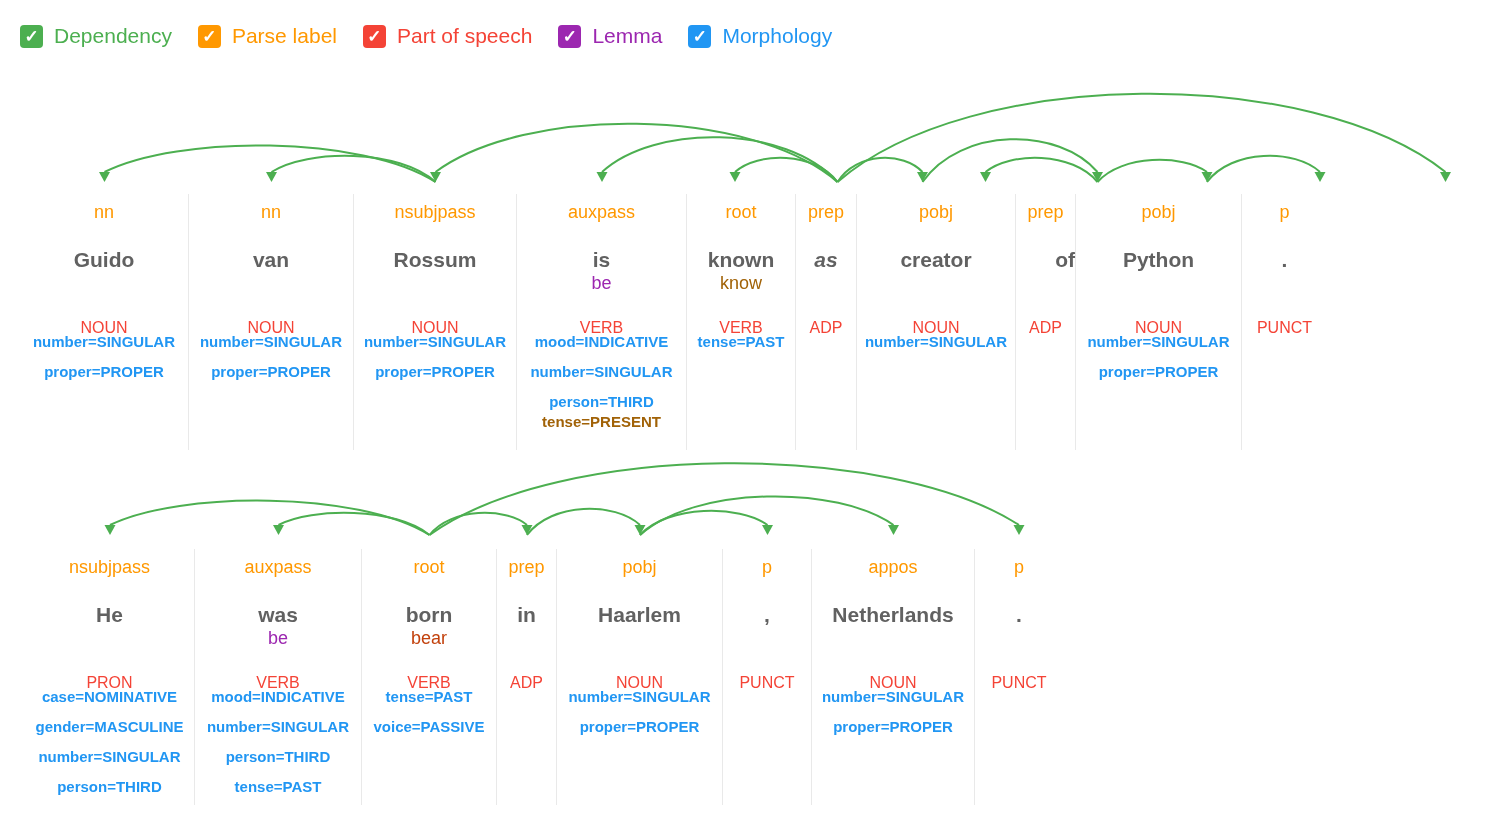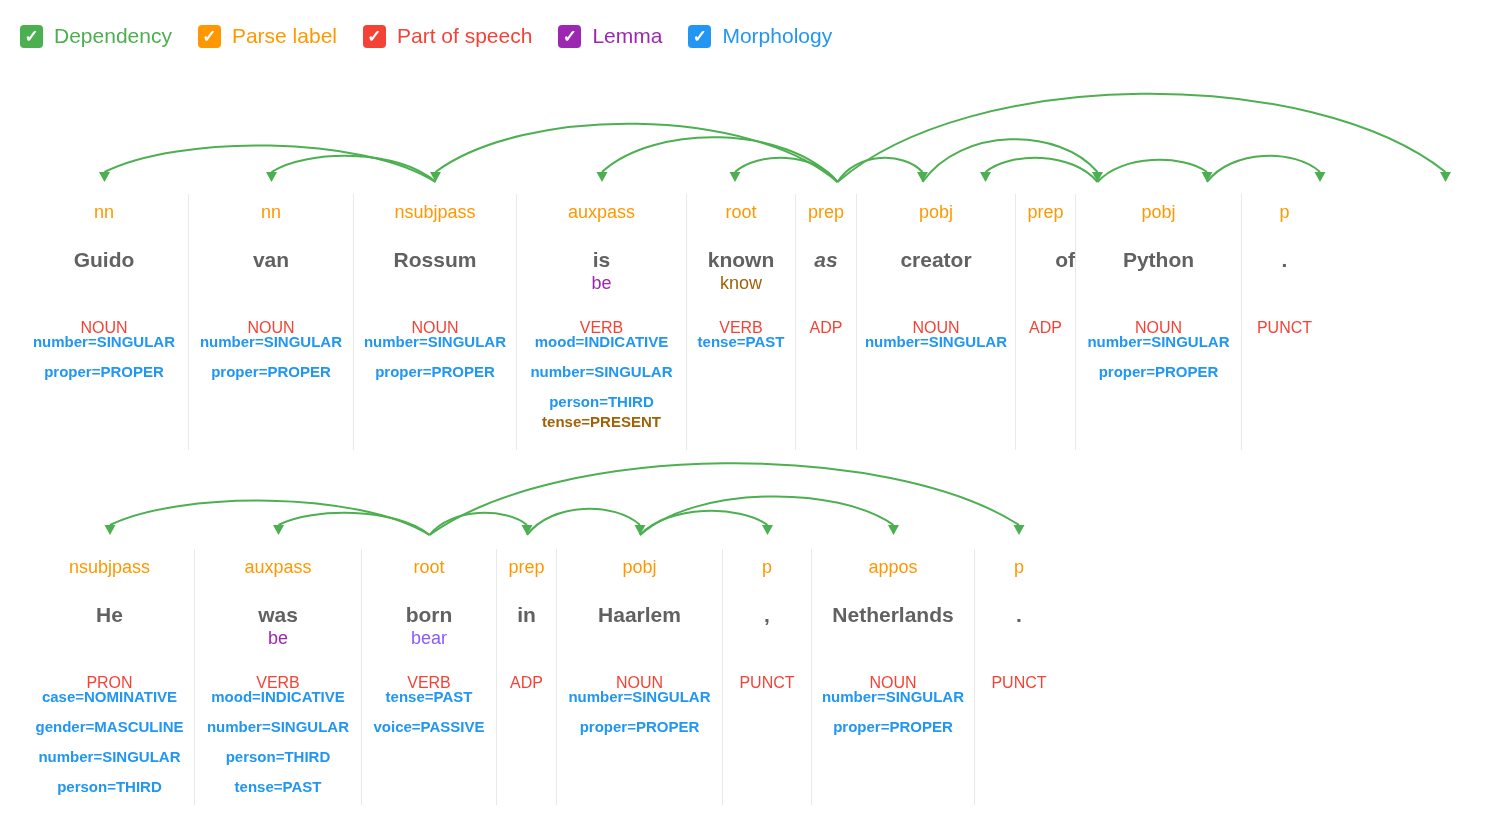--- a/index.html
+++ b/index.html
@@ -216,21 +216,21 @@
           <div class="trow lemma" style="color: rgb(156, 39, 176);">be</div>
           <div class="trow pos" style="color: rgb(244, 67, 54);">VERB</div>
           <div class="trow morph" style="top: 139px; color: rgb(33, 150, 243);">mood=INDICATIVE</div>
           <div class="trow morph" style="top: 169px; color: rgb(33, 150, 243);">number=SINGULAR</div>
           <div class="trow morph" style="top: 199px; color: rgb(33, 150, 243);">person=THIRD</div>
           <div class="trow morph" style="top: 229px; color: rgb(33, 150, 243);">tense=PAST</div>
         </div>
         <div class="token" style="width: 135px;">
           <div class="trow dep-label" style="color: rgb(255, 152, 0);">root</div>
           <div class="trow word" style="color: rgb(97, 97, 97);">born</div>
-          <div class="trow lemma" style="color: #8b5cf6;">bear</div>
+          <div class="trow lemma" style="color: #c2410c;">bear</div>
           <div class="trow pos" style="color: rgb(244, 67, 54);">VERB</div>
           <div class="trow morph" style="top: 139px; color: rgb(33, 150, 243);">tense=PAST</div>
           <div class="trow morph" style="top: 169px; color: rgb(33, 150, 243);">voice=PASSIVE</div>
         </div>
         <div class="token" style="width: 60px;">
           <div class="trow dep-label" style="color: rgb(255, 152, 0);">prep</div>
           <div class="trow word" style="color: rgb(97, 97, 97);">in</div>
           <div class="trow pos" style="color: rgb(244, 67, 54);">ADP</div>
         </div>
         <div class="token" style="width: 166px;">

